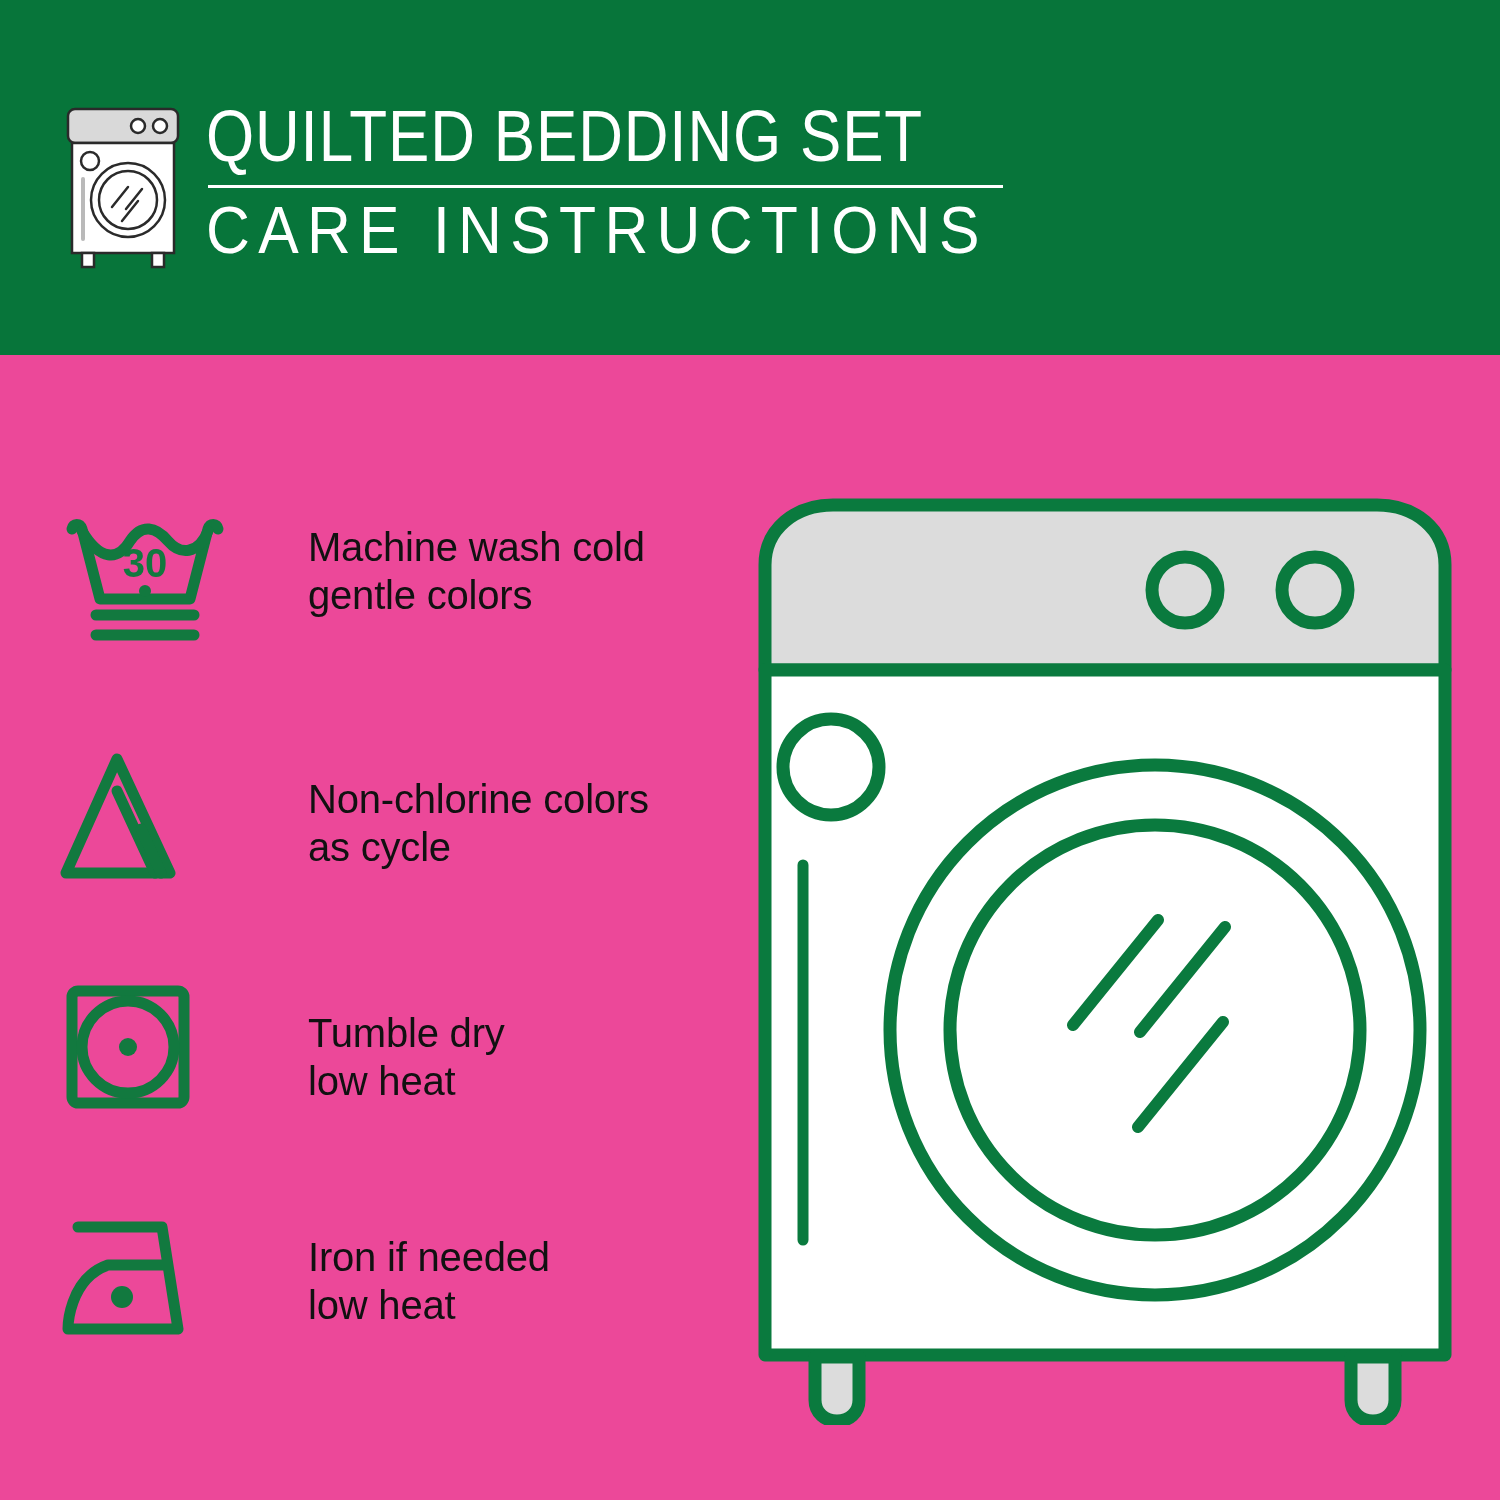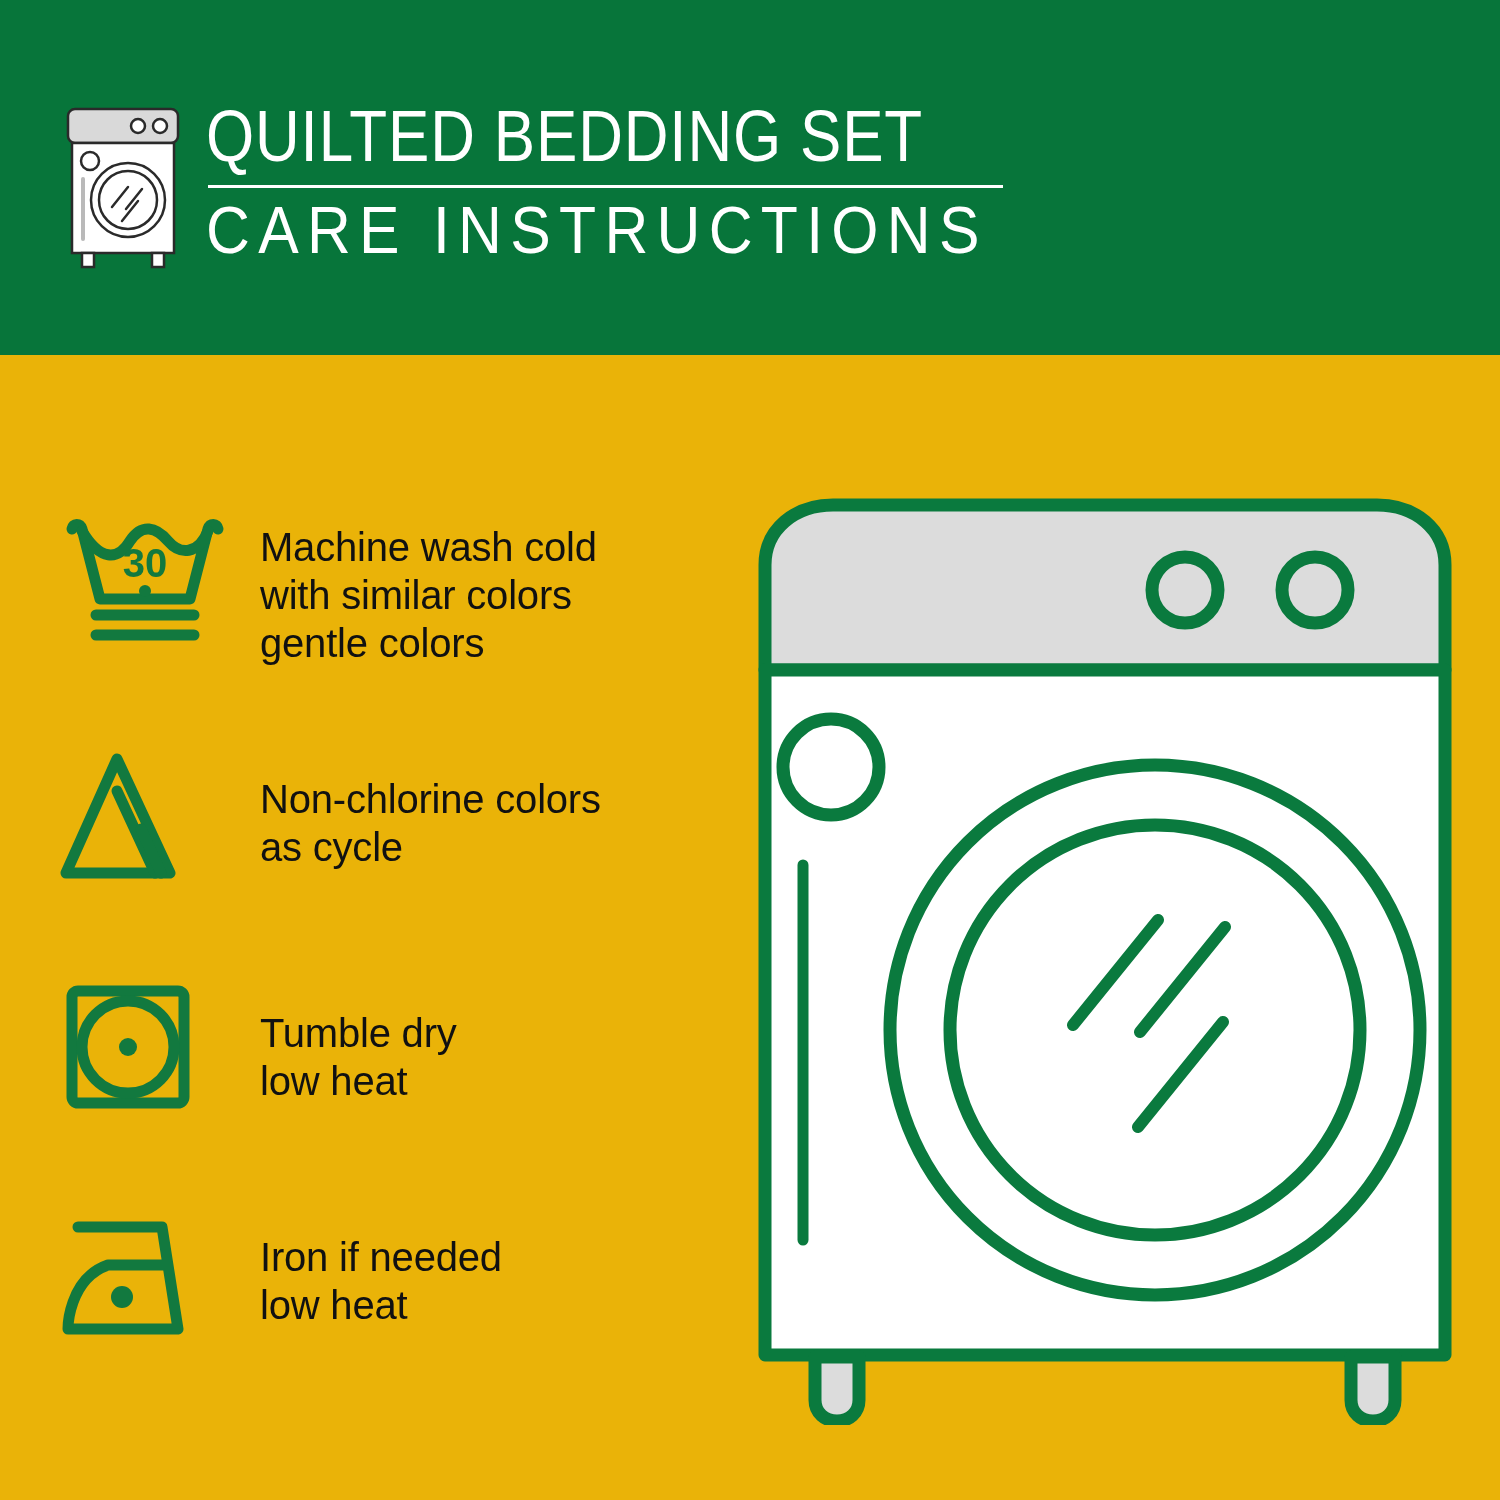--- a/index.html
+++ b/index.html
@@ -7,21 +7,21 @@
     padding: 0;
     background: #ffffff;
   }
   body {
     font-family: "Liberation Sans", sans-serif;
   }
   #page {
     position: relative;
     width: 1500px;
     height: 1500px;
-    background: #eab308;
+    background: #ec4899;
     overflow: hidden;
   }
 
   
   #header-band {
     position: absolute;
     left: 0;
     top: 0;
     width: 1500px;
     height: 355px;
@@ -98,20 +98,21 @@
     display: block;
   }
   .care-text {
     flex: 1 1 auto;
     color: #111111;
     font-size: 40px;
     line-height: 48px;
     font-weight: 500;
     letter-spacing: -0.2px;
     padding-top: 14px;
+    margin-left: 48px;
   }
   .care-text .line { display: block; white-space: nowrap; }
 
   #row-wash   .care-text { padding-top: 18px; }
   #row-bleach .care-text { padding-top: 40px; }
   #row-dry    .care-text { padding-top: 44px; }
   #row-iron   .care-text { padding-top: 38px; }
 
   
   #machine-illustration {
@@ -179,21 +180,20 @@
             <line x1="36" y1="100" x2="134" y2="100"></line>
             <line x1="36" y1="120" x2="134" y2="120"></line>
           </g>
 
           <text x="85" y="62" font-family="'Liberation Sans', sans-serif" font-size="40" font-weight="700" fill="#12793f" text-anchor="middle">30</text>
           <circle cx="85" cy="76" r="6" fill="#12793f"></circle>
         </svg>
       </div>
       <div class="care-text">
         <span class="line">Machine wash cold</span>
-        <span class="line">with similar colors</span>
         <span class="line">gentle colors</span>
       </div>
     </div>
 
     <div class="care-row" id="row-bleach">
       <div class="care-symbol">
         <svg width="170" height="150" viewBox="0 0 170 150" xmlns="http://www.w3.org/2000/svg">
           <g fill="none" stroke="#12793f" stroke-width="11" stroke-linecap="round" stroke-linejoin="round">
             <path d="M57 14 L 110 128 L 6 128 Z"></path>
             <line x1="57" y1="46" x2="95" y2="128"></line>

